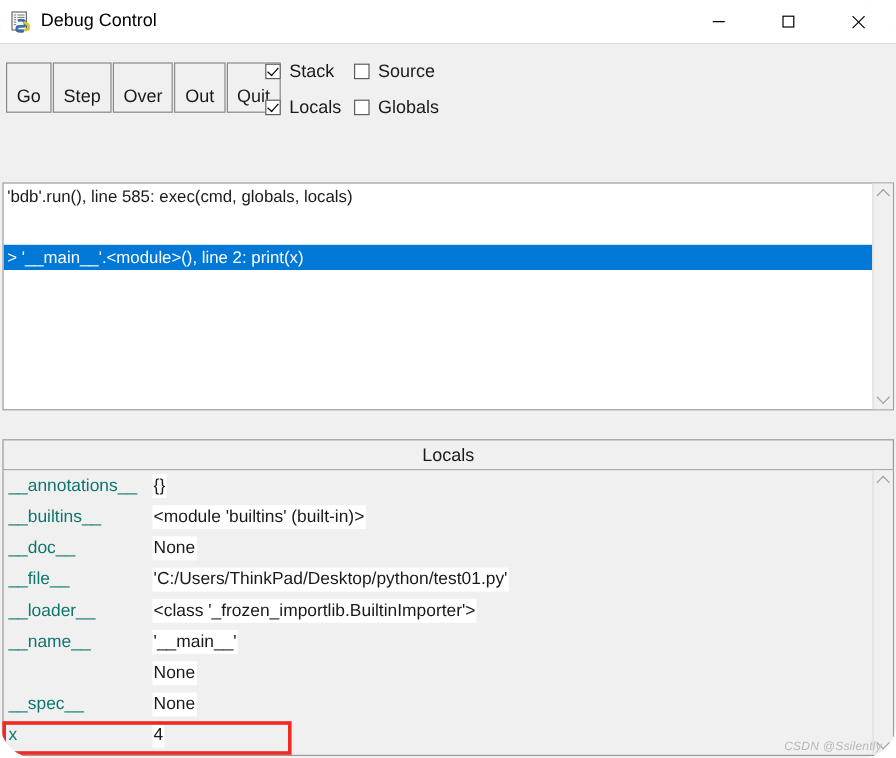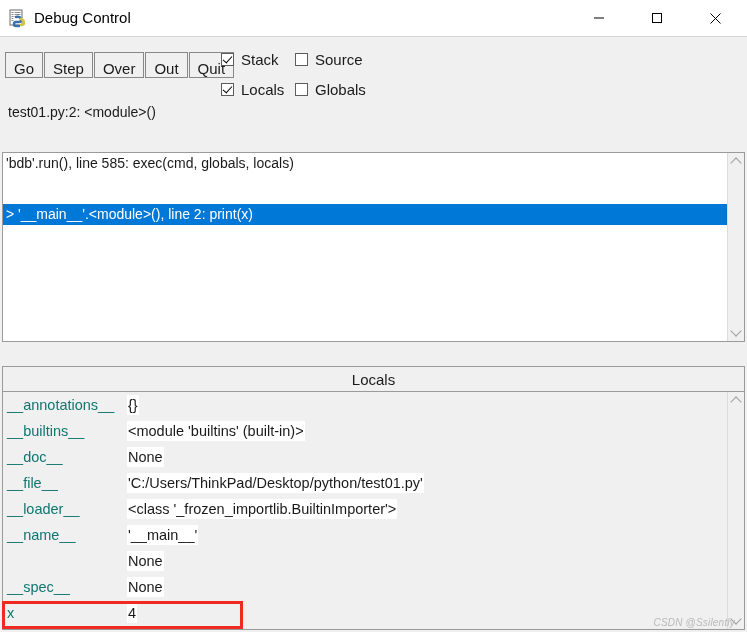--- a/index.html
+++ b/index.html
@@ -15,20 +15,21 @@
     -webkit-font-smoothing: antialiased;
   }
 
   #app {
     position: relative;
     width: 747px;
     height: 632px;
     overflow: hidden;
     background: #f0f0f0;
     box-sizing: border-box;
+    border-radius: 30px;
   }
 
   
   .titlebar {
     position: absolute;
     left: 0; top: 0;
     width: 747px;
     height: 37px;
     background: #ffffff;
     border-bottom: 1px solid #d7d7d7;
@@ -71,23 +72,23 @@
   }
   .btnrow {
     position: absolute;
     left: 5px; top: 15px;
     display: flex;
   }
   .tbtn {
     background: #f0f0f0;
     border: 1px solid #888888;
     margin-right: 1px;
-    height: 26px;
+    height: 42px;
     min-width: 30px;
-    padding: 0 8px;
+    padding: 12px 8px;
     font-size: 15px;
     color: #1a1a1a;
     font-family: "Liberation Sans", sans-serif;
     line-height: 31px;
     text-align: center;
     box-sizing: border-box;
     cursor: default;
   }
 
   .checks {
@@ -361,21 +362,20 @@
           <span class="chklabel">Locals</span>
         </span>
         <span class="chkitem">
           <span class="chkbox"></span>
           <span class="chklabel">Globals</span>
         </span>
       </div>
     </div>
   </div>
 
-  <div class="statusline">test01.py:2: &lt;module&gt;()</div>
 
   <div class="stackpanel">
     <div class="stacklist">
       <div class="stackrow">'bdb'.run(), line 585: exec(cmd, globals, locals)</div>
       <div class="stackrow selected">&gt; '__main__'.&lt;module&gt;(), line 2: print(x)</div>
     </div>
     <div class="vscroll">
       <div class="sc-arrow up">
           <span class="sc-chev up"></span>
         </div>

